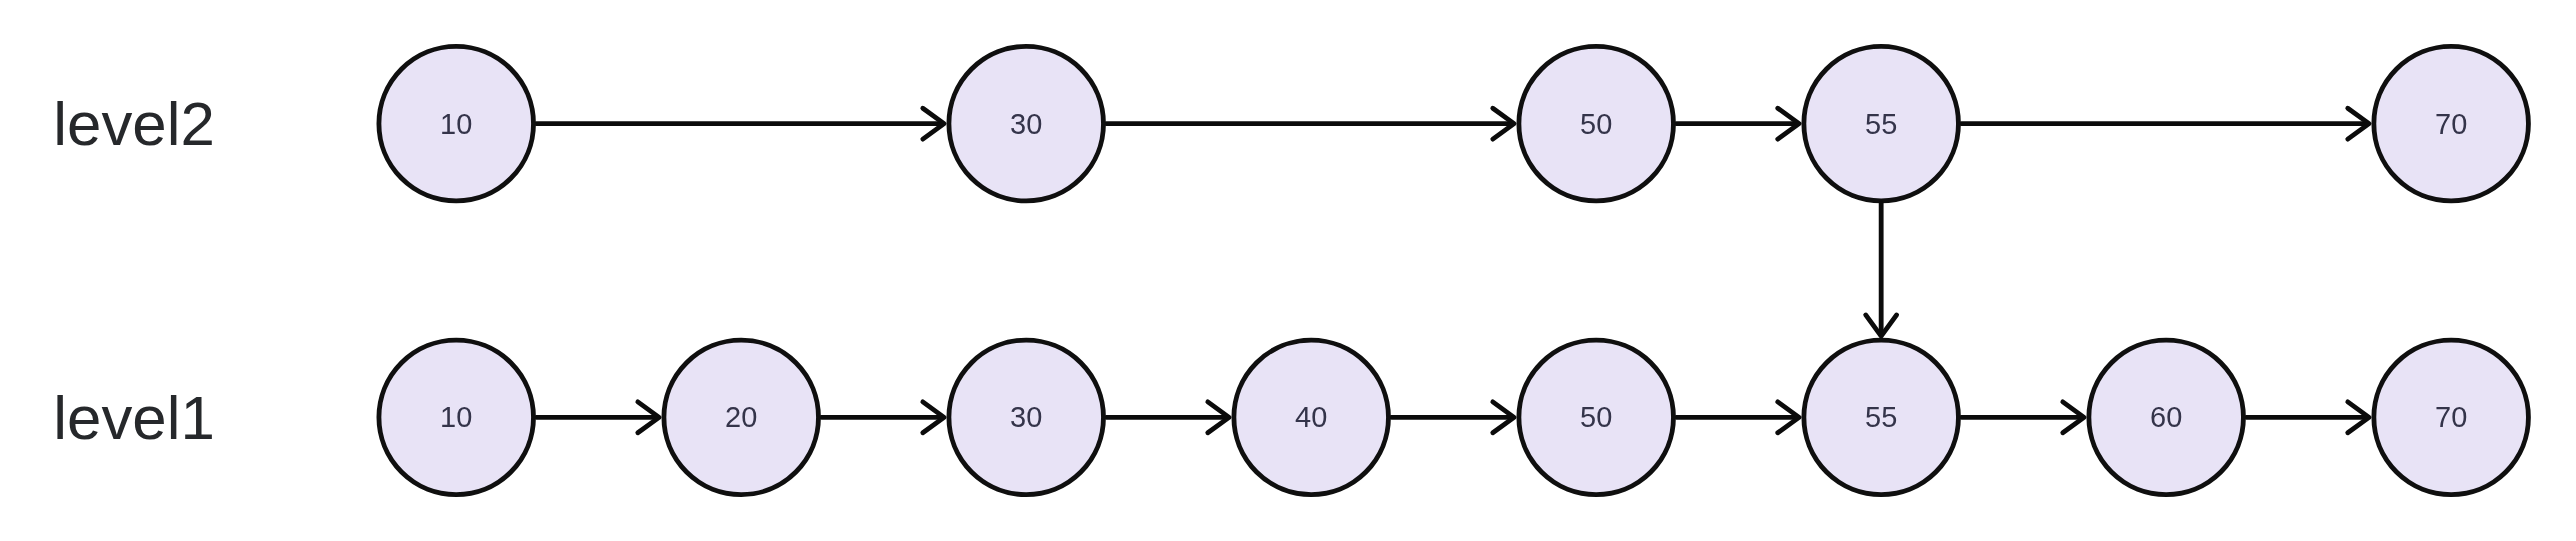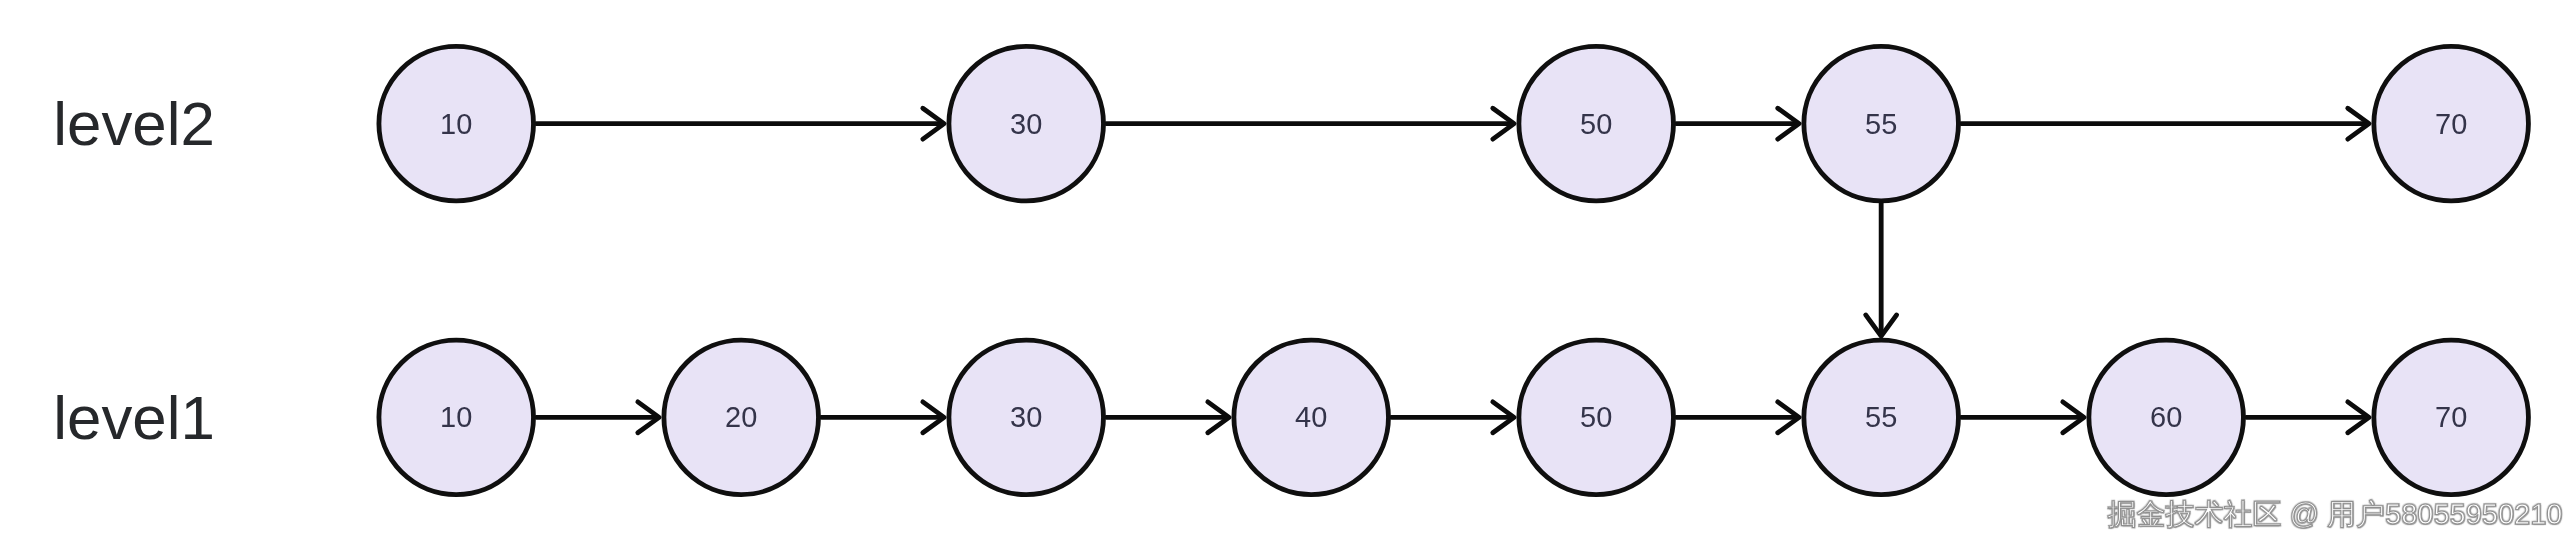--- a/index.html
+++ b/index.html
@@ -89,15 +89,14 @@
       <text x="1652" y="432" fill="#34344a" font-size="30" text-anchor="middle" dominant-baseline="central" font-family="&quot;Liberation Sans&quot;,&quot;DejaVu Sans&quot;,sans-serif">50</text>
       <circle cx="1947" cy="432" r="80" fill="#e8e3f6" stroke="#0f0f0f" stroke-width="5"></circle>
       <text x="1947" y="432" fill="#34344a" font-size="30" text-anchor="middle" dominant-baseline="central" font-family="&quot;Liberation Sans&quot;,&quot;DejaVu Sans&quot;,sans-serif">55</text>
       <circle cx="2242" cy="432" r="80" fill="#e8e3f6" stroke="#0f0f0f" stroke-width="5"></circle>
       <text x="2242" y="432" fill="#34344a" font-size="30" text-anchor="middle" dominant-baseline="central" font-family="&quot;Liberation Sans&quot;,&quot;DejaVu Sans&quot;,sans-serif">60</text>
       <circle cx="2537" cy="432" r="80" fill="#e8e3f6" stroke="#0f0f0f" stroke-width="5"></circle>
       <text x="2537" y="432" fill="#34344a" font-size="30" text-anchor="middle" dominant-baseline="central" font-family="&quot;Liberation Sans&quot;,&quot;DejaVu Sans&quot;,sans-serif">70</text>
       <line x1="1947" y1="210" x2="1947" y2="345" stroke="#0b0b0b" stroke-width="5" stroke-linecap="round"></line>
       <polyline points="1931,326 1947,348 1963,326" fill="none" stroke="#0b0b0b" stroke-width="5" stroke-linecap="round" stroke-linejoin="round"></polyline>
     </svg>
-  <div class="watermark">掘金技术社区 @ 用户58055950210</div>
 </div>
 
 
 </body></html>

